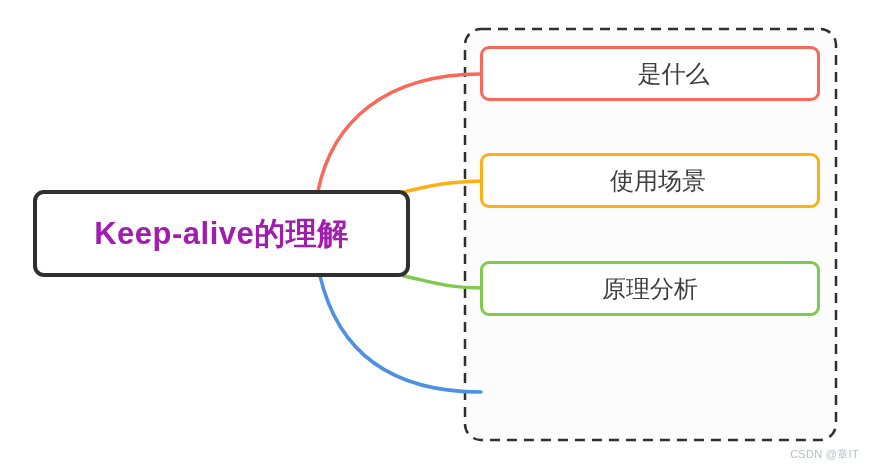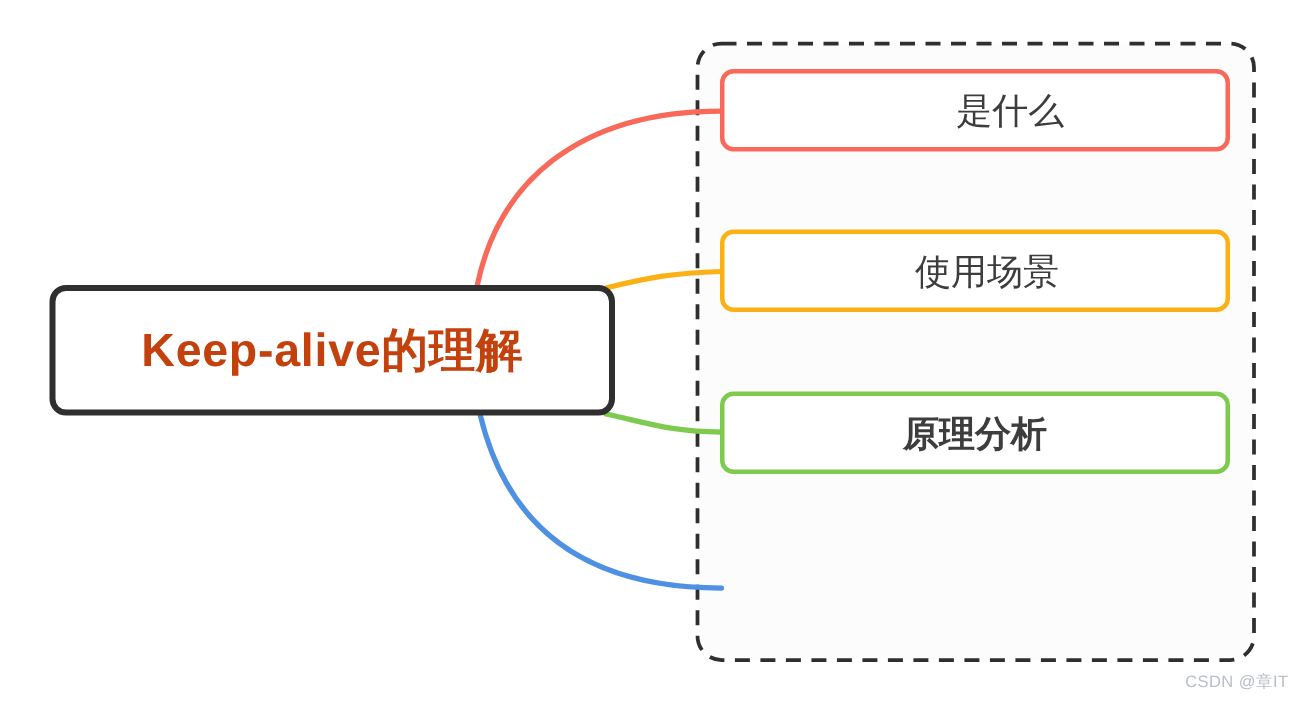--- a/index.html
+++ b/index.html
@@ -69,31 +69,31 @@
 
   <svg class="wires" viewBox="0 0 874 468" xmlns="http://www.w3.org/2000/svg">
     <rect x="465" y="29" width="371" height="411" rx="16" fill="#fcfcfc" stroke="#2f2f2f" stroke-width="2.5" stroke-dasharray="10 7"></rect>
     <path d="M 318 191 C 332 122, 385 74, 481 74" fill="none" stroke="#f8695a" stroke-width="3.5" stroke-linecap="round"></path>
     <path d="M 404 192 C 432 185, 448 182, 481 181" fill="none" stroke="#fbb015" stroke-width="3.5" stroke-linecap="round"></path>
     <path d="M 404 276 C 432 282, 448 288, 481 288" fill="none" stroke="#7dca4e" stroke-width="3.5" stroke-linecap="round"></path>
     <path d="M 320 276 C 338 352, 390 392, 481 392" fill="none" stroke="#4e90e1" stroke-width="3.5" stroke-linecap="round"></path>
   </svg>
 
   <div class="central-node" style="border-color: rgb(47, 47, 47);">
-    <span class="title" style="color: #c2410c;">Keep-alive的理解</span>
+    <span class="title" style="color: #a21caf;">Keep-alive的理解</span>
   </div>
 
   <div class="topic topic-1" style="border-color: rgb(248, 105, 90); padding-left: 47px;">
     <span class="topic-label">是什么</span>
   </div>
 
   <div class="topic topic-2" style="border-color: rgb(251, 176, 21);">
     <span class="topic-label">使用场景</span>
   </div>
 
-  <div class="topic topic-3" style="border-color: rgb(125, 202, 78); font-weight: bold;">
+  <div class="topic topic-3" style="border-color: rgb(125, 202, 78);">
     <span class="topic-label">原理分析</span>
   </div>
 
 
   <div class="watermark" style="color: rgb(185, 190, 199);">CSDN @章IT</div>
 
 </div>
 
 </body></html>

